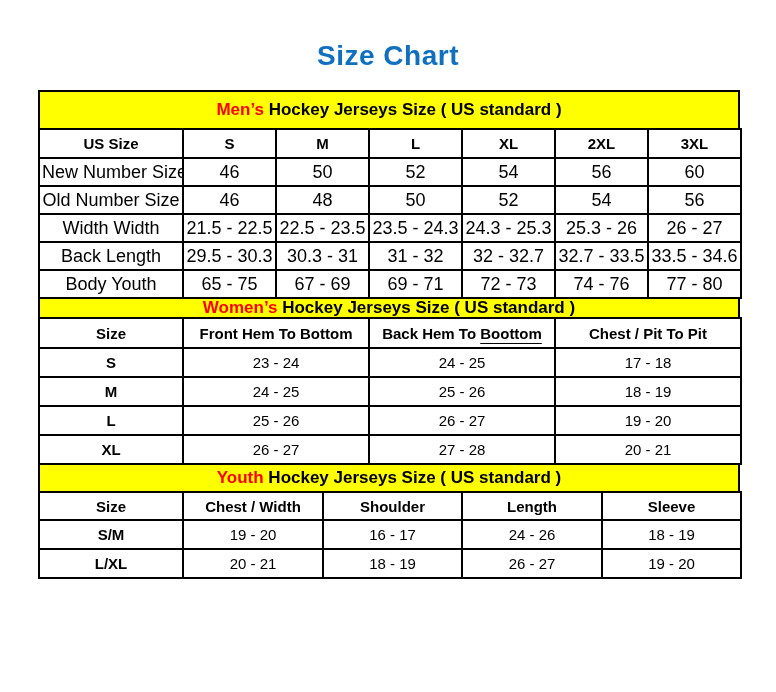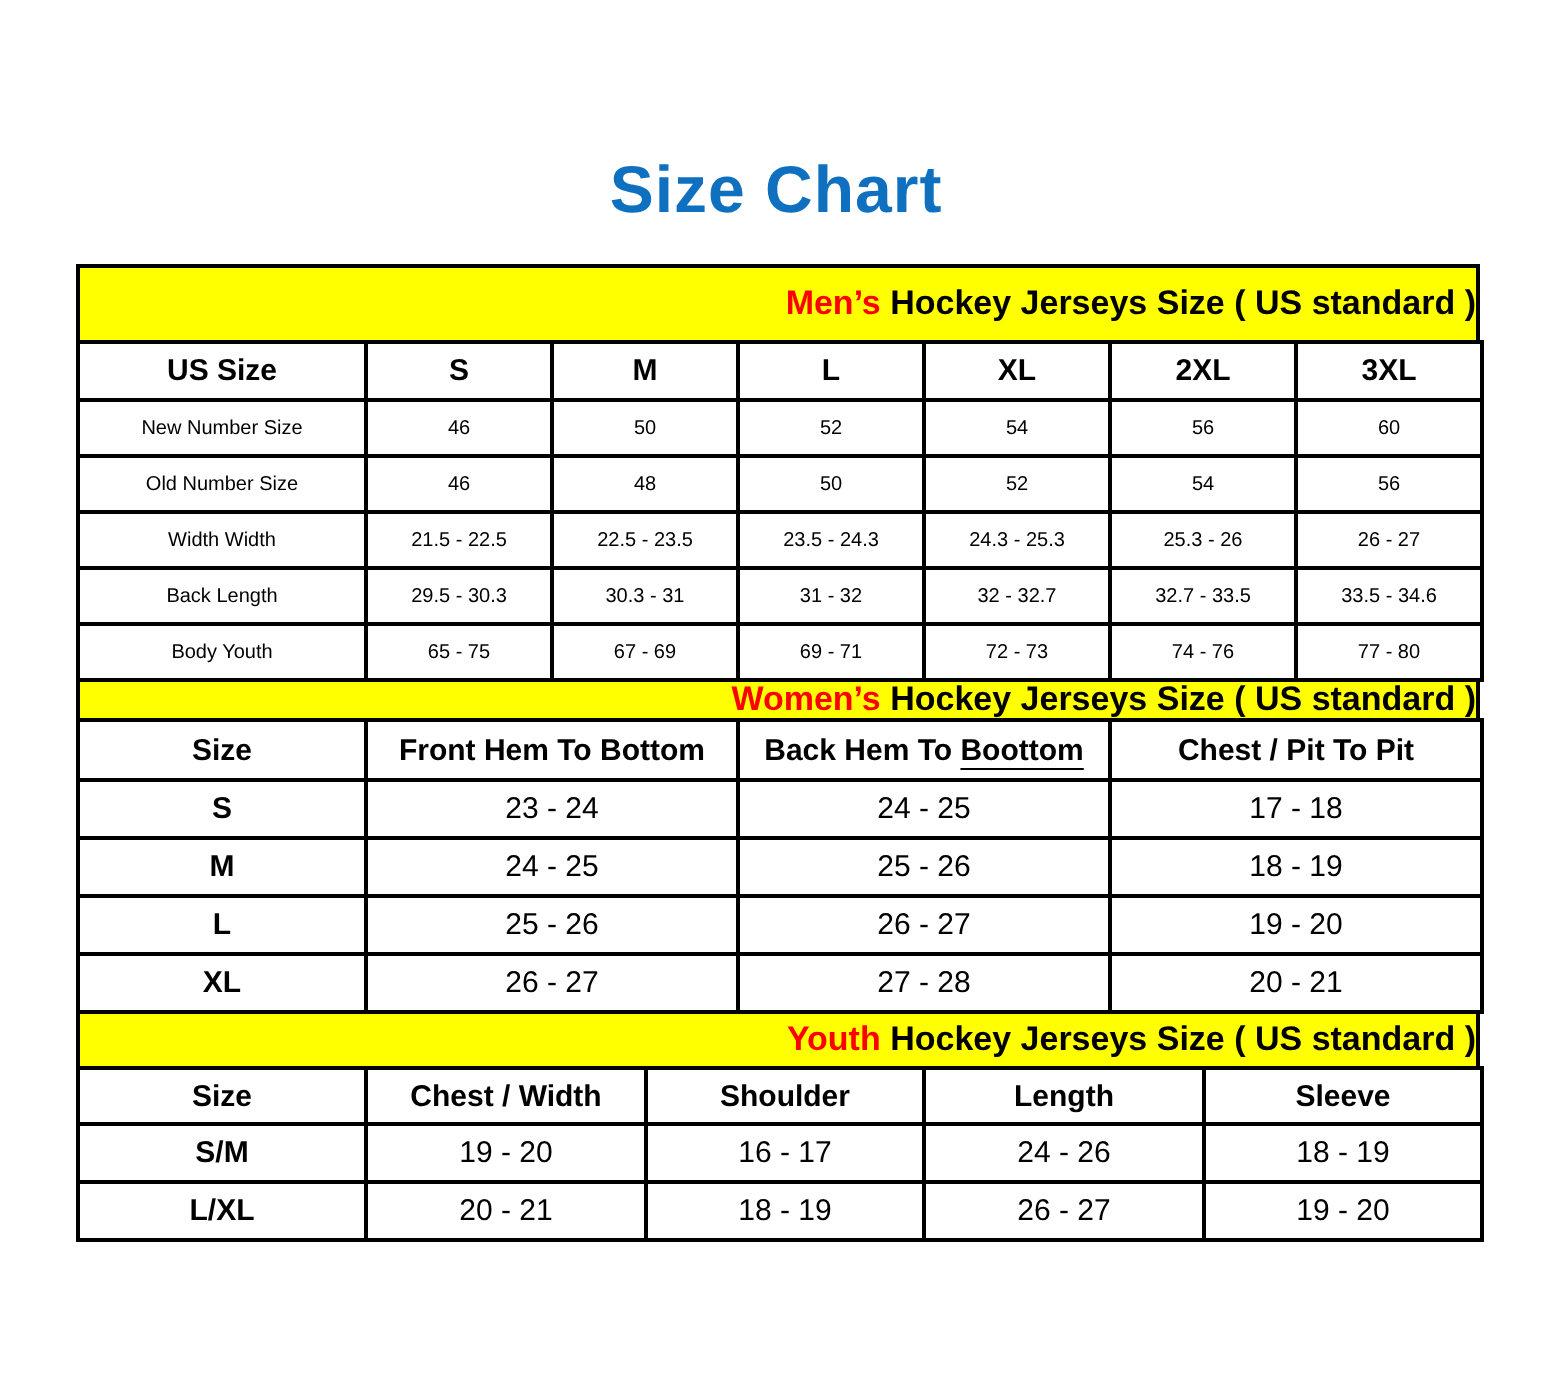--- a/index.html
+++ b/index.html
@@ -6,39 +6,39 @@
   html, body { margin: 0; padding: 0; }
   body {
     width: 776px;
     height: 692px;
     background: #FFFFFF;
     font-family: "Liberation Sans", sans-serif;
     color: #000000;
     overflow: hidden;
   }
   .title {
-    margin: 76px 0 0 0;
+    margin: 40px 0 0 0;
     text-align: center;
-    font-size: 33px;
+    font-size: 28px;
     font-weight: 700;
     color: #0F70C0;
     letter-spacing: 0.5px;
   }
   .tables {
     width: 702px;
     margin: 18px 0 0 38px;
   }
   section.block { margin-top: -2px; }
   section.block:first-child { margin-top: 0; }
   .banner {
     background: #FFFF00;
     border: 2px solid #000000;
     display: flex;
     align-items: center;
-    justify-content: flex-end;
+    justify-content: center;
     font-weight: 700;
     font-size: 17px;
     color: #000000;
     white-space: pre;
   }
   .banner .accent { color: #FF0000; }
   .banner-mens   { height: 40px; }
   .banner-womens { height: 22px; }
   .banner-youth  { height: 30px; }
   table {
@@ -53,22 +53,22 @@
     text-align: center;
     vertical-align: middle;
     padding: 0 2px;
     overflow: hidden;
     white-space: nowrap;
   }
   th { font-weight: 700; font-size: 15px; }
   td { font-weight: 400; font-size: 15px; }
   td.bold { font-weight: 700; }
   .t-mens th   { height: 29px; }
-  .t-mens td   { height: 28px; font-size: 10px; }
-  .t-mens td:first-child { font-size: 10px; margin-left: 28px; }
+  .t-mens td   { height: 28px; font-size: 18px; }
+  .t-mens td:first-child { font-size: 18px; margin-left: 28px; }
   .t-womens th { height: 30px; }
   .t-womens td { height: 29px; }
   .t-youth th  { height: 28px; }
   .t-youth td  { height: 29px; }
   .squiggle {
     text-decoration-line: underline;
     text-decoration-style: wavy;
     text-decoration-color: #C00000;
     text-decoration-thickness: 1px;
     text-underline-offset: 4px;

